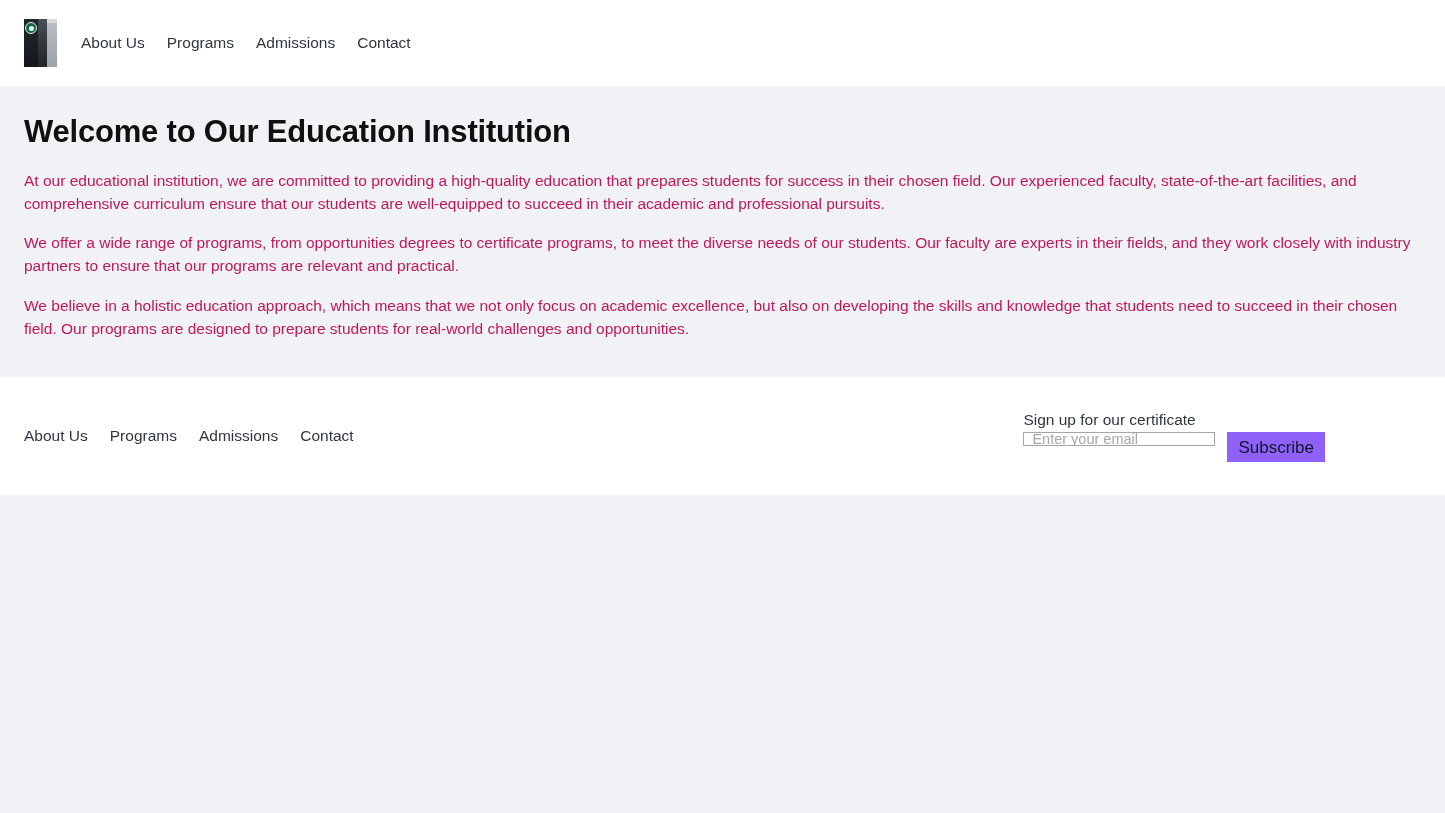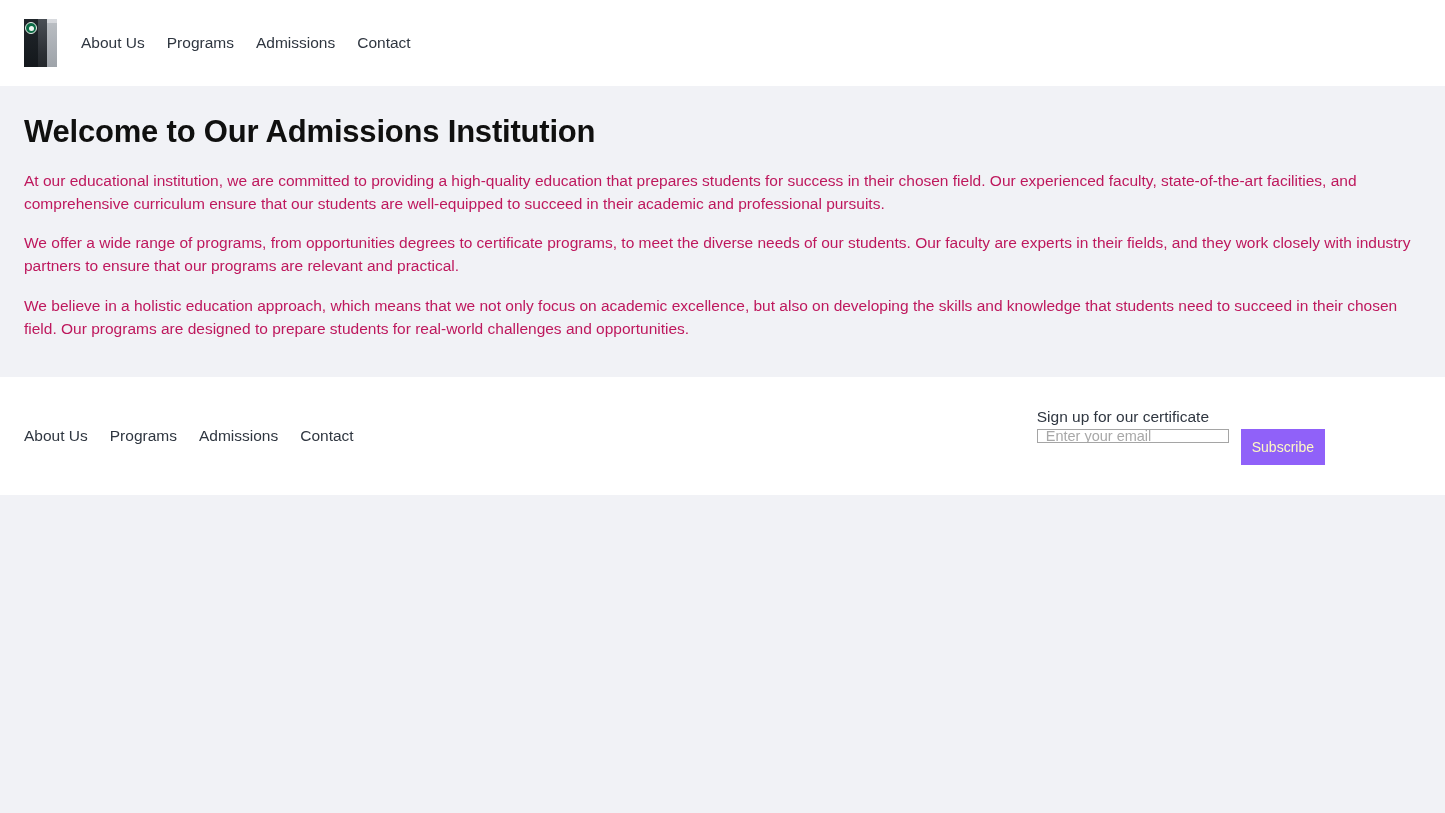--- a/index.html
+++ b/index.html
@@ -153,28 +153,28 @@
     background: #ffffff;
     padding: 0 8px;
     font-family: "Liberation Sans", sans-serif;
     font-size: 14.5px;
     color: #2f3640;
     outline: none;
     border-radius: 0;
   }
   .email-input::placeholder { color: #a8a8a8; }
   .subscribe-button {
-    height: 36px;
+    height: 30px;
     margin-left: 12px;
     padding: 0 11px;
     border: none;
     background: #9061f9;
-    color: #fef9c3;
+    color: #0f172a;
     font-family: "Liberation Sans", sans-serif;
-    font-size: 14px;
+    font-size: 17px;
     line-height: 1;
     cursor: pointer;
     border-radius: 0;
   }
 </style>
 </head>
 <body>
 
 <header class="site-header">
 
@@ -190,21 +190,21 @@
     <a class="nav-link">About Us</a>
     <a class="nav-link">Programs</a>
     <a class="nav-link">Admissions</a>
     <a class="nav-link">Contact</a>
   </nav>
 
 </header>
 
 <main class="site-main">
 
-  <h1 class="page-title">Welcome to Our Admissions Institution</h1>
+  <h1 class="page-title">Welcome to Our Education Institution</h1>
 
   <p class="body-copy">At our educational institution, we are committed to providing a high-quality education that prepares students for success in their chosen field. Our experienced faculty, state-of-the-art facilities, and comprehensive curriculum ensure that our students are well-equipped to succeed in their academic and professional pursuits.</p>
   <p class="body-copy">We offer a wide range of programs, from opportunities degrees to certificate programs, to meet the diverse needs of our students. Our faculty are experts in their fields, and they work closely with industry partners to ensure that our programs are relevant and practical.</p>
   <p class="body-copy">We believe in a holistic education approach, which means that we not only focus on academic excellence, but also on developing the skills and knowledge that students need to succeed in their chosen field. Our programs are designed to prepare students for real-world challenges and opportunities.</p>
 
 </main>
 
 <footer class="site-footer">
 
   <nav class="footer-nav">

